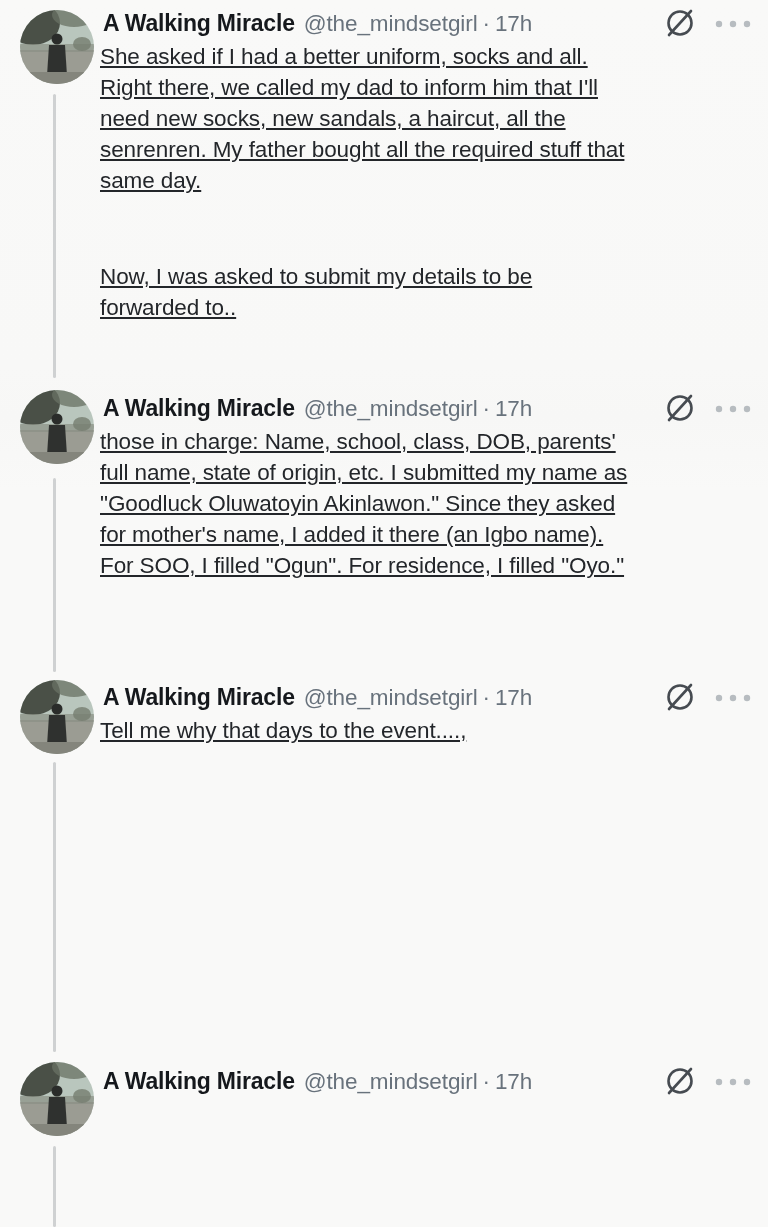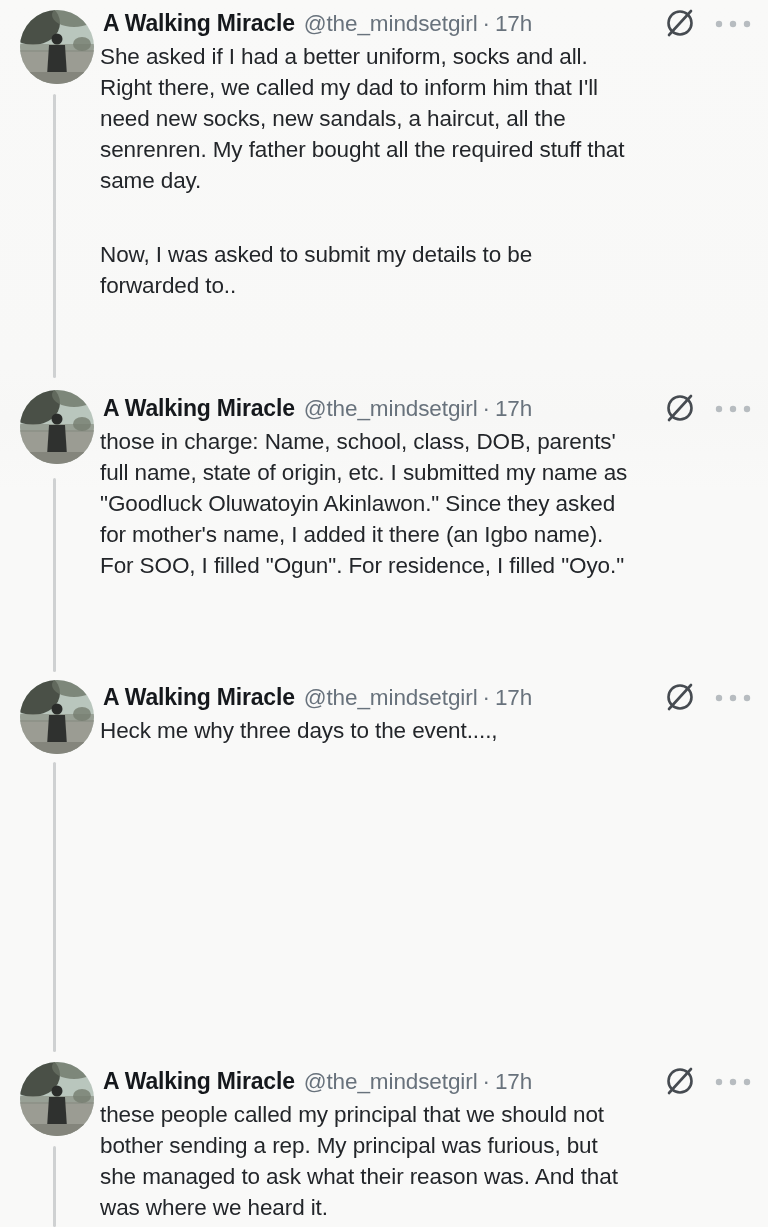--- a/index.html
+++ b/index.html
@@ -66,22 +66,22 @@
     left: 614px;
     top: 11px;
   }
   .tweet-body {
     margin-top: 2px;
     font-size: 22.5px;
     line-height: 31px;
     color: #23262a;
     letter-spacing: -0.1px;
   }
-  .para { white-space: pre; }
-  .para + .para { margin-top: 43px; }
+  .para { white-space: pre; text-decoration: underline; }
+  .para + .para { margin-top: 65px; }
 </style>
 </head>
 <body>
 
 <div id="screen">
 
   <div class="thread-line" style="top:94px;height:284px;"></div>
   <div class="thread-line" style="top:478px;height:194px;"></div>
   <div class="thread-line" style="top:762px;height:290px;"></div>
   <div class="thread-line" style="top:1146px;height:81px;"></div>
@@ -192,38 +192,32 @@
         <circle cx="17" cy="17" r="11.5" fill="none" stroke="#464b51" stroke-width="2.6"></circle>
         <line x1="6" y1="29" x2="28" y2="5" stroke="#464b51" stroke-width="2.6" stroke-linecap="round"></line>
       </svg>
       <svg class="icon-dots" width="40" height="10" viewBox="0 0 40 10">
         <circle cx="5" cy="5" r="3.2" fill="#b7bcc0"></circle>
           <circle cx="19" cy="5" r="3.2" fill="#b7bcc0"></circle>
           <circle cx="33" cy="5" r="3.2" fill="#b7bcc0"></circle>
       </svg>
     </div>
     <div class="tweet-body">
-      <div class="para">Heck me why three days to the event....,</div>
+      <div class="para">Tell me why that days to the event....,</div>
     </div>
   </article>
 
   <article class="tweet" style="top:1066px;">
     <div class="tweet-header">
       <span class="display-name">A Walking Miracle</span><span class="meta"><span>@the_mindsetgirl</span><span class="sep">·</span><span>17h</span></span>
       <svg class="icon-slash" width="34" height="34" viewBox="0 0 34 34">
         <circle cx="17" cy="17" r="11.5" fill="none" stroke="#464b51" stroke-width="2.6"></circle>
         <line x1="6" y1="29" x2="28" y2="5" stroke="#464b51" stroke-width="2.6" stroke-linecap="round"></line>
       </svg>
       <svg class="icon-dots" width="40" height="10" viewBox="0 0 40 10">
         <circle cx="5" cy="5" r="3.2" fill="#b7bcc0"></circle>
           <circle cx="19" cy="5" r="3.2" fill="#b7bcc0"></circle>
           <circle cx="33" cy="5" r="3.2" fill="#b7bcc0"></circle>
       </svg>
     </div>
-    <div class="tweet-body">
-      <div class="para">these people called my principal that we should not
-bother sending a rep. My principal was furious, but
-she managed to ask what their reason was. And that
-was where we heard it.</div>
-    </div>
   </article>
 
 </div>
 
 </body></html>

